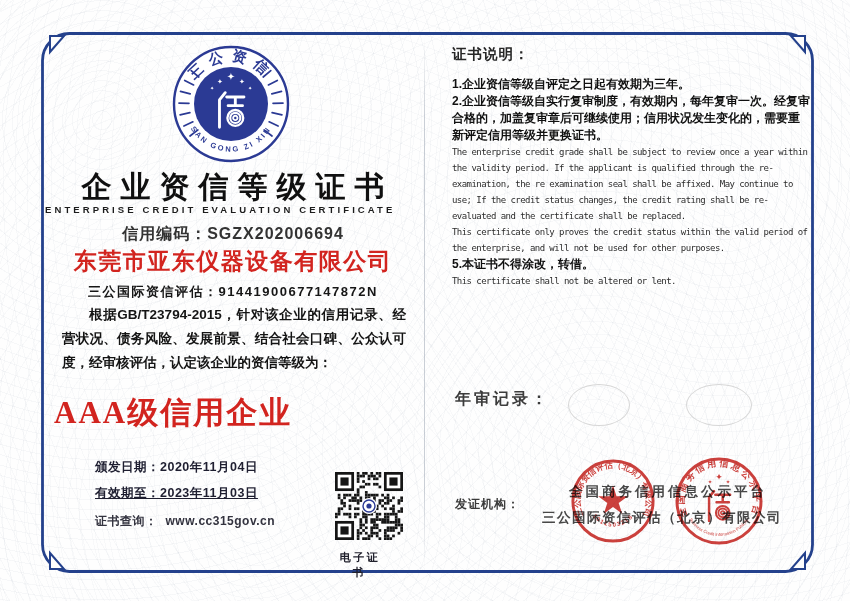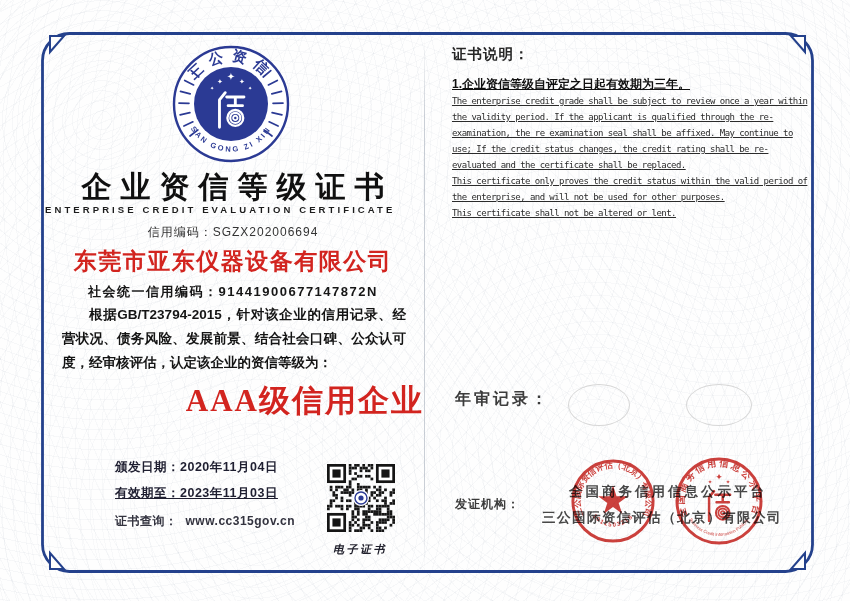--- a/index.html
+++ b/index.html
@@ -14,41 +14,41 @@
   svg.frame{position:absolute;left:0;top:0;}
   .divider{position:absolute;left:424px;top:38px;width:1px;height:530px;
     background:linear-gradient(rgba(150,160,175,0),rgba(150,160,175,.5) 15%,rgba(150,160,175,.5) 85%,rgba(150,160,175,0));}
   .abs{position:absolute;}
   
   .logo{left:171px;top:44px;width:120px;height:120px;}
   .title{left:42px;top:167px;width:382px;text-align:center;font-size:30px;font-weight:bold;
     color:#101010;letter-spacing:9px;text-indent:9px;font-family:"Liberation Serif",serif;}
   .title-en{left:42px;top:204px;width:382px;text-align:left;font-size:9.5px;font-weight:bold;
     color:#1c1c1c;letter-spacing:3.1px;text-indent:3px;}
-  .credit-code{left:42px;top:224px;width:382px;text-align:center;font-size:12px;font-weight:normal;
+  .credit-code{left:42px;top:224px;width:382px;text-align:center;font-size:16px;font-weight:bold;
     color:#333;letter-spacing:1px;}
   .company{left:42px;top:246px;width:382px;text-align:center;font-size:23px;font-weight:bold;
     letter-spacing:1.5px;margin:0;}
   .social-code{left:42px;top:283px;width:382px;text-align:center;font-size:13px;font-weight:bold;
     color:#161616;letter-spacing:1.5px;}
   .body-par{left:62px;top:303px;width:344px;font-size:13.5px;font-weight:600;line-height:1.76;
     color:#141414;text-align:justify;text-indent:2em;margin:0;}
-  .rating{left:42px;top:380px;width:382px;text-align:right;font-size:31px;font-weight:bold;
-    letter-spacing:2px;font-family:"Liberation Serif",serif;margin:0;}
-  .meta-row{left:95px;width:240px;font-size:12.5px;font-weight:bold;color:#1e1e30;letter-spacing:.5px;margin-left:20px;}
+  .rating{left:42px;top:380px;width:382px;text-align:left;font-size:31px;font-weight:bold;
+    letter-spacing:2px;font-family:"Liberation Serif",serif;margin:12px;}
+  .meta-row{left:95px;width:240px;font-size:12.5px;font-weight:bold;color:#1e1e30;letter-spacing:.5px;}
   .meta-row.r1{top:459px;} .meta-row.r2{top:485px;text-decoration:underline;}
   .meta-row.r3{top:513px;font-size:12px;font-weight:600;color:#33333f;}
   .meta-row.r3 .val{margin-left:8px;}
   .qr{left:323px;top:460px;width:72px;text-align:center;}
-  .qr figure{margin:4px;font-style:italic;}
+  .qr figure{margin:12px;}
   .qr figcaption{margin-top:6px;font-size:11px;letter-spacing:2.5px;color:#20202c;font-weight:600;text-indent:2px;}
   
   .heading{left:452px;top:45px;font-size:14.5px;font-weight:bold;color:#262626;letter-spacing:1px;}
   .instructions{left:452px;top:76px;width:358px;}
-  .instructions p{margin:0;text-decoration:underline;}
+  .instructions p{margin:0;}
   .instructions .zh{font-size:12px;line-height:17px;font-weight:bold;color:#101010;}
   .instructions .en{font-family:"DejaVu Sans Mono",monospace;font-size:9px;line-height:16px;
     letter-spacing:-0.55px;color:#2b2b2b;}
   .annual-label{left:455px;top:389px;font-size:16px;font-weight:600;color:#3c3c3c;letter-spacing:3px;}
   .oval{border:1px solid #d7d7d7;border-radius:50%;}
   .oval.o1{left:568px;top:384px;width:60px;height:40px;}
   .oval.o2{left:686px;top:384px;width:64px;height:40px;}
   .issuer-label{left:455px;top:496px;font-size:12px;font-weight:bold;color:#3a3a3a;letter-spacing:1px;}
   .issuer-l1{left:552px;top:483px;width:232px;text-align:center;font-size:13.5px;font-weight:bold;
     color:#474747;letter-spacing:3px;}
@@ -116,21 +116,21 @@
     <h1 class="abs title" style="margin:0">企业资信等级证书</h1>
     <div class="abs title-en">ENTERPRISE CREDIT EVALUATION CERTIFICATE</div>
 
     <div class="abs credit-code">
       <span>信用编码：</span><span>SGZX202006694</span>
     </div>
 
     <h2 class="abs company" style="color:#d2241f">东莞市亚东仪器设备有限公司</h2>
 
     <div class="abs social-code">
-      <span>社会统一信用编码：</span><span>91441900677147872N</span>
+      <span>三公国际资信评估：</span><span>91441900677147872N</span>
     </div>
 
     <p class="abs body-par">根据GB/T23794-2015，针对该企业的信用记录、经营状况、债务风险、发展前景、结合社会口碑、公众认可度，经审核评估，认定该企业的资信等级为：</p>
 
     <div class="abs rating" style="color:#d2241f">AAA级信用企业</div>
 
     <div class="abs meta-row r1">
       <span>颁发日期：</span><span>2020年11月04日</span>
     </div>
     <div class="abs meta-row r2">
@@ -366,22 +366,24 @@
       </figure>
     </div>
   </section>
 
   <section>
 
     <div class="abs heading">证书说明：</div>
 
     <div class="abs instructions">
       <p class="zh">1.企业资信等级自评定之日起有效期为三年。</p>
+      <p class="zh">2.企业资信等级自实行复审制度，有效期内，每年复审一次。经复审合格的，加盖复审章后可继续使用；信用状况发生变化的，需要重新评定信用等级并更换证书。</p>
       <p class="en">The enterprise credit grade shall be subject to review once a year within the validity period. If the applicant is qualified through the re-examination, the re examination seal shall be affixed. May continue to use; If the credit status changes, the credit rating shall be re-evaluated and the certificate shall be replaced.</p>
       <p class="en">This certificate only proves the credit status within the valid period of the enterprise, and will not be used for other purposes.</p>
+      <p class="zh">5.本证书不得涂改，转借。</p>
       <p class="en">This certificate shall not be altered or lent.</p>
     </div>
 
     <div class="abs annual-label">年审记录：</div>
     <div class="abs oval o1"></div>
     <div class="abs oval o2"></div>
 
     <div class="abs issuer-label">发证机构：</div>
     <div class="abs issuer-l1">全国商务信用信息公示平台</div>
     <div class="abs issuer-l2">三公国际资信评估（北京）有限公司</div>

